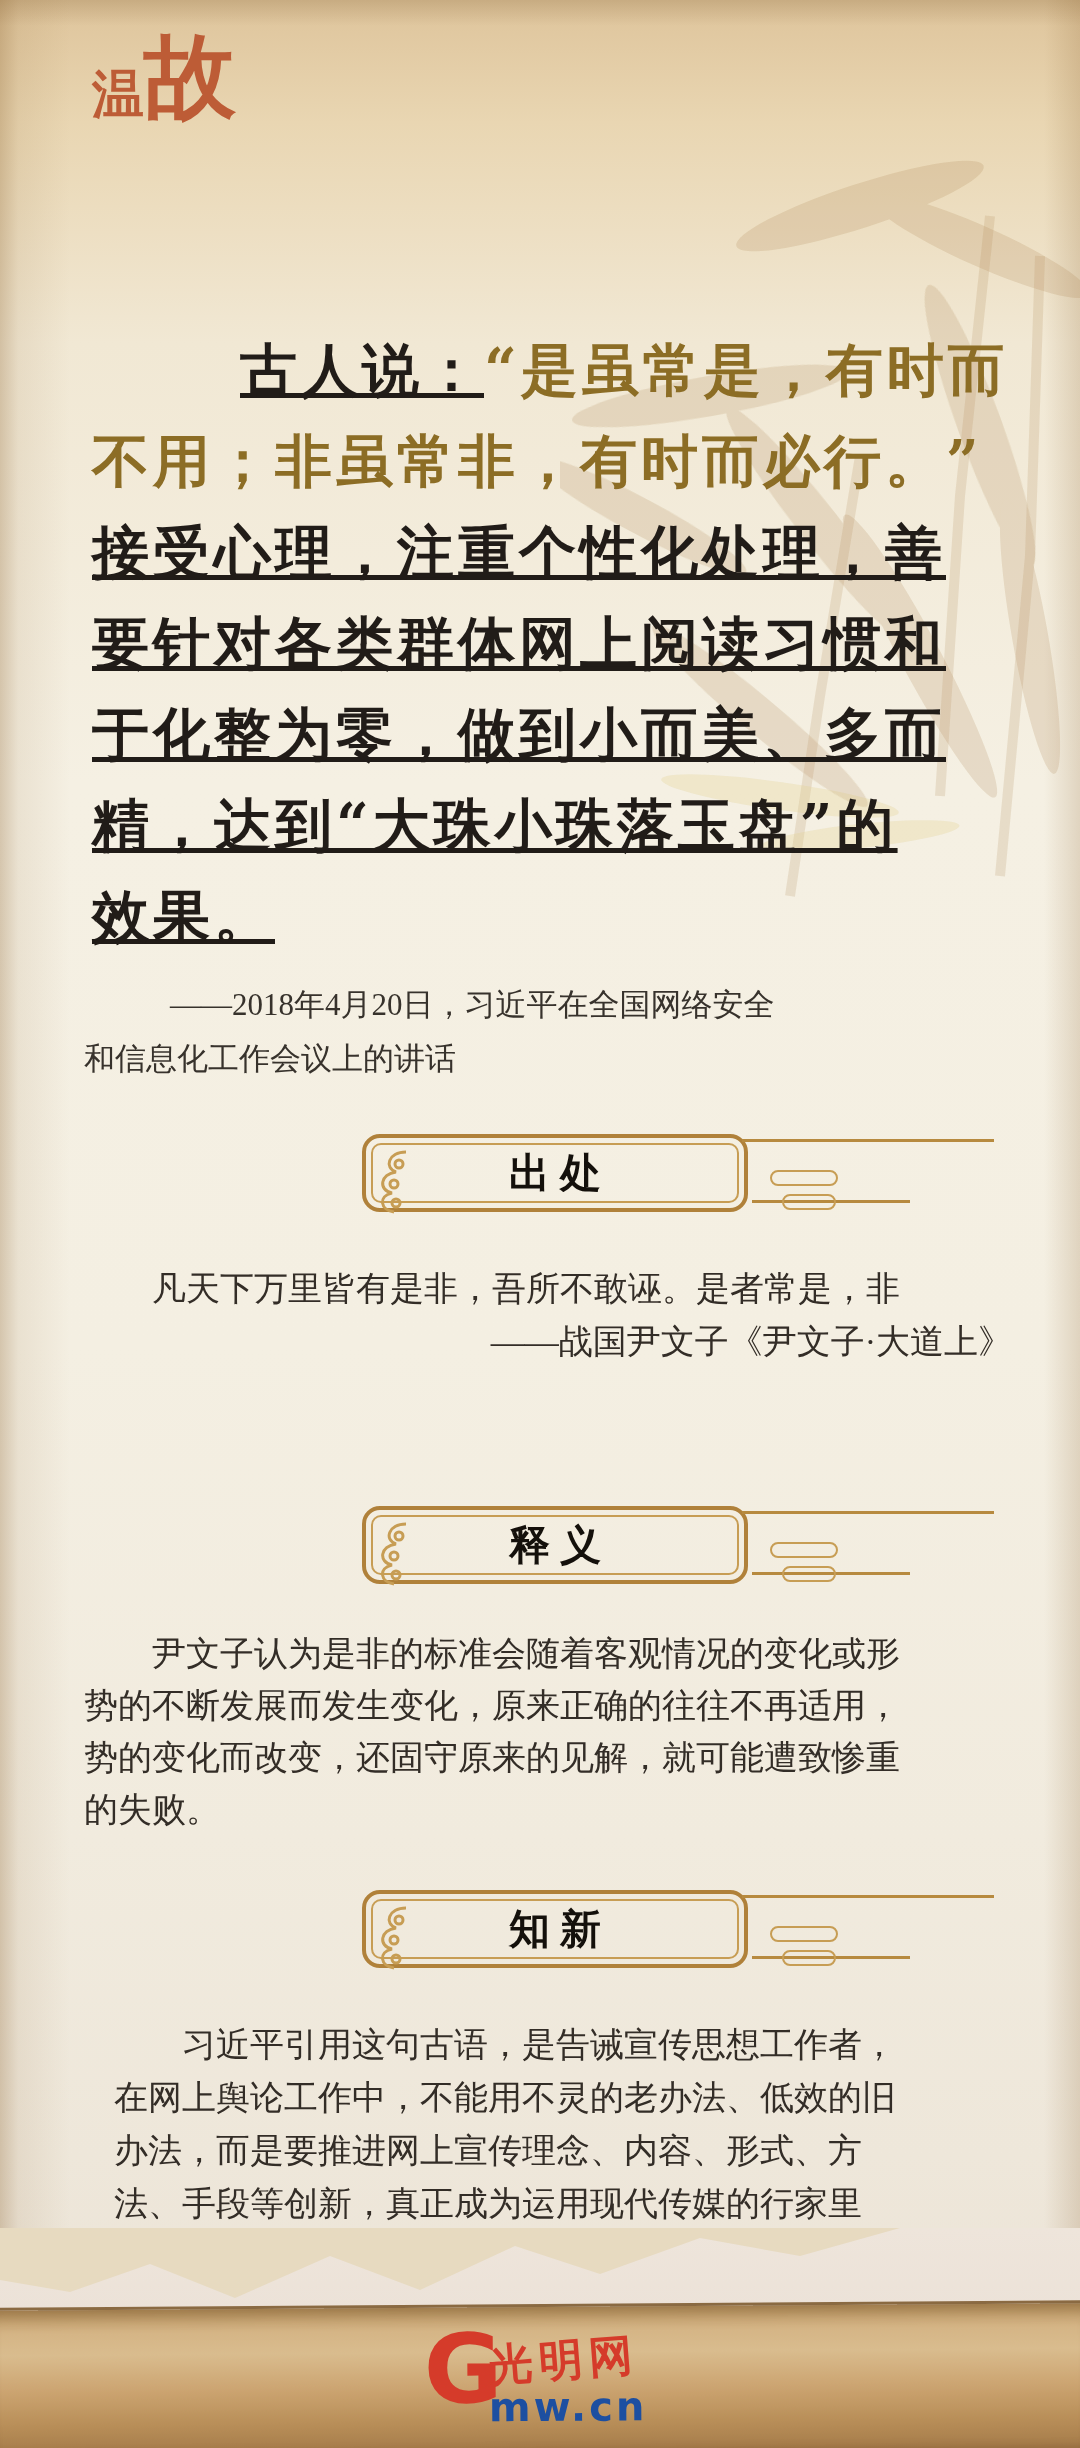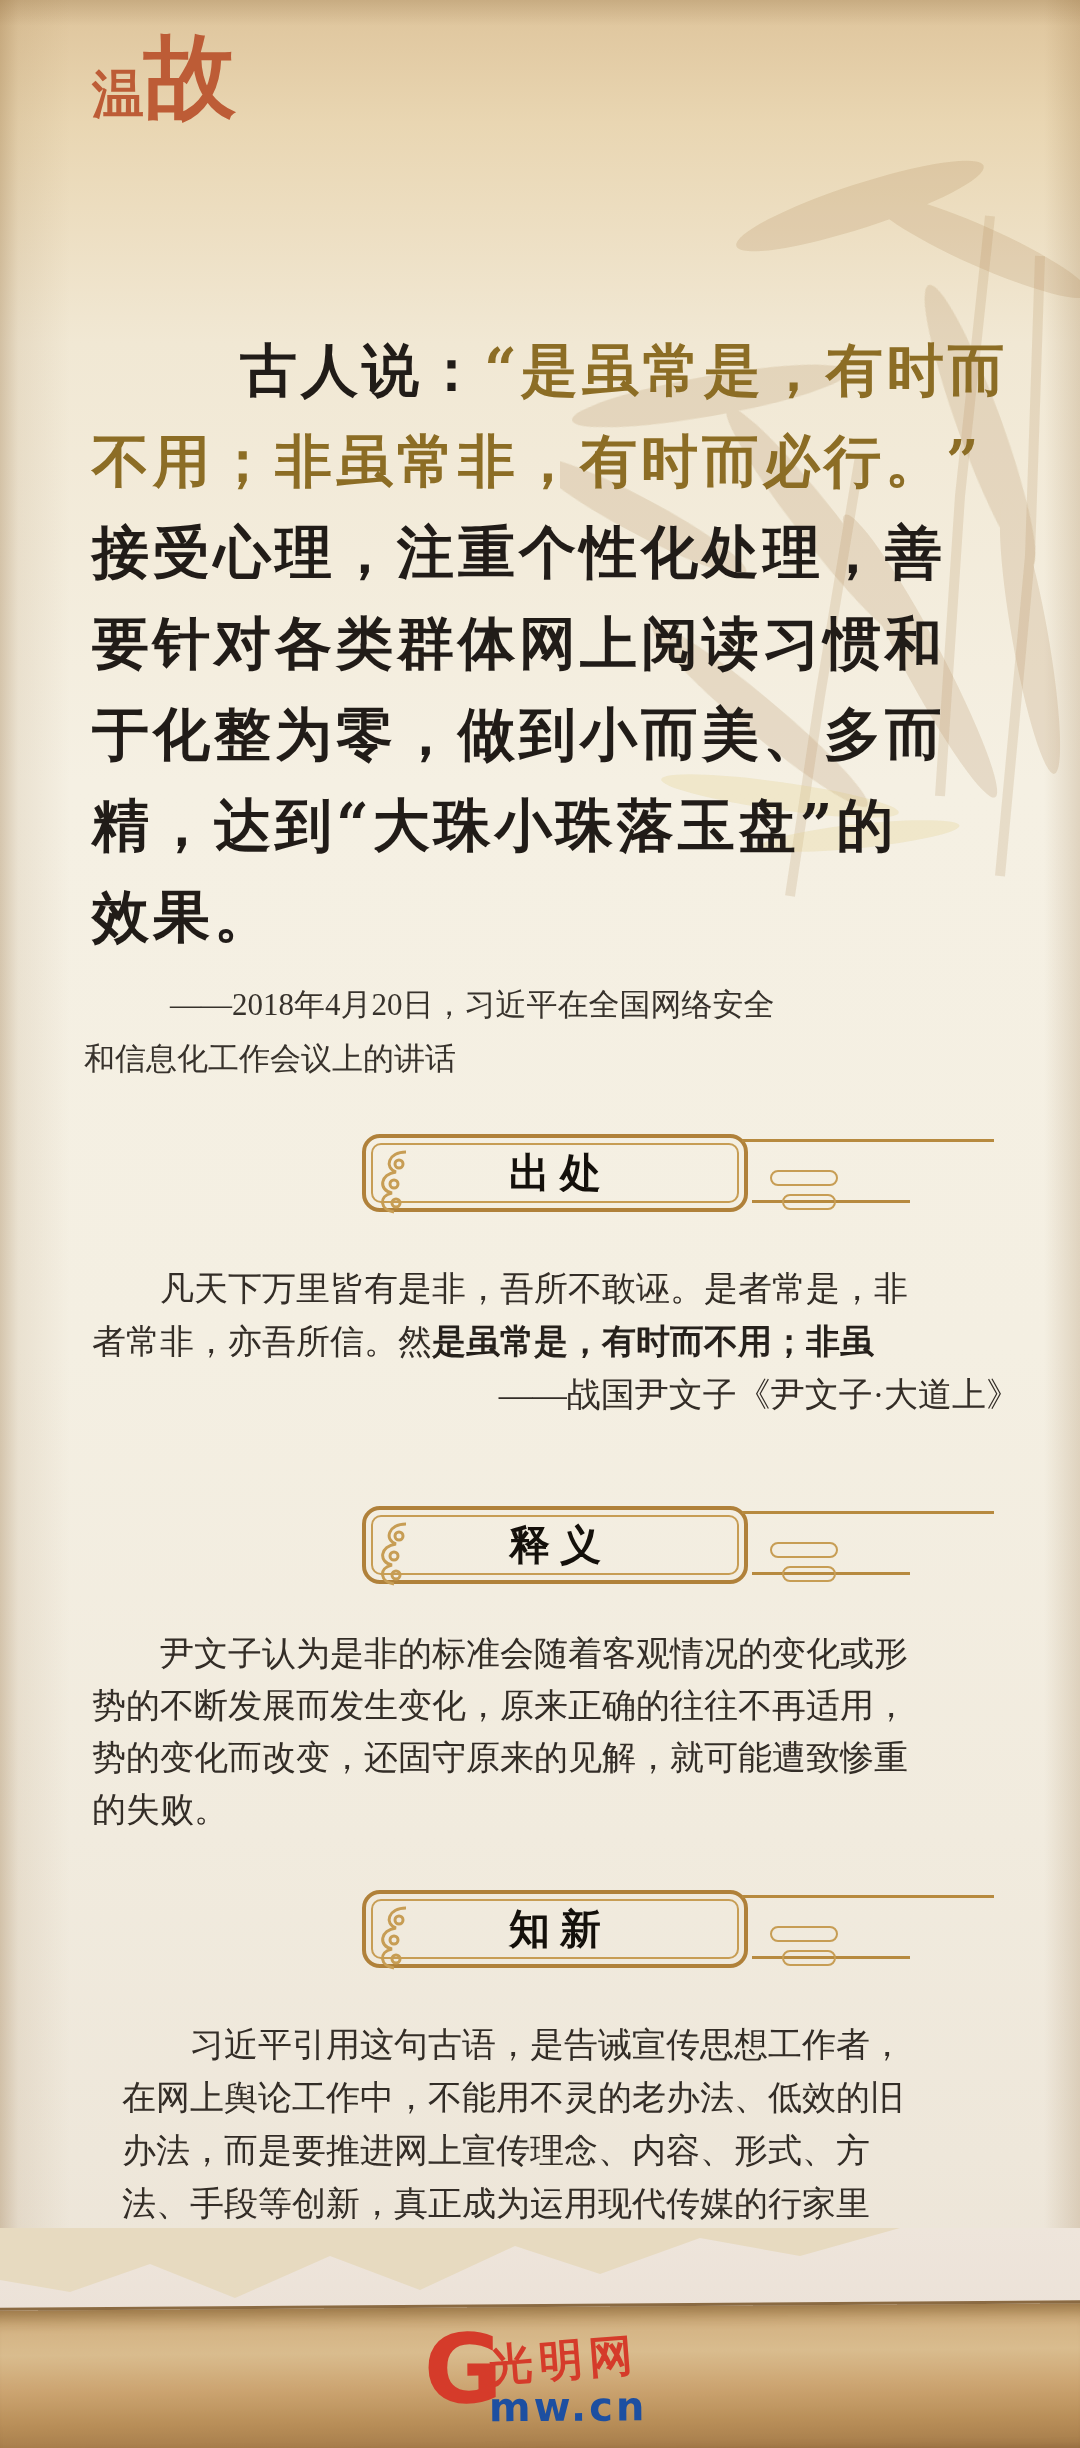--- a/index.html
+++ b/index.html
@@ -21,21 +21,21 @@
     font-family:"Liberation Sans","DejaVu Sans",sans-serif;color:#bd5c36;font-weight:800;line-height:.92;}
   .title .small{font-size:52px;}
   .title .large{font-size:92px;}
 
   
   .calligraphy{position:absolute;left:92px;top:324px;width:930px;
     font-size:57px;line-height:91px;letter-spacing:4px;font-weight:600;
     font-family:"DejaVu Serif","Liberation Serif",serif;}
   .calligraphy .line{white-space:nowrap;}
   .calligraphy .line.first{text-indent:148px;}
-  .ink{color:#211c18;}
+  .ink{color:#211c18;text-decoration:underline;}
   .gold{color:#8c6d25;}
 
   
   .attribution{position:absolute;left:84px;top:978px;width:916px;
     font-size:31px;line-height:54px;color:#37322c;}
   .attribution .l1{padding-left:86px;}
 
   
   .banner{position:absolute;left:362px;width:386px;height:78px;}
   .banner .frame{position:absolute;inset:0;border:4px solid #b0813a;border-radius:18px;}
@@ -45,21 +45,21 @@
     letter-spacing:10px;color:#14100b;padding-left:10px;}
   .banner .cloud{position:absolute;left:10px;top:12px;}
   .ext{position:absolute;background:#b78a3f;}
   .ext.top{left:100%;top:5px;width:252px;height:3px;margin-left:-6px;}
   .ext.bottom{left:100%;bottom:9px;width:158px;height:3px;margin-left:4px;}
   .hook{position:absolute;border:2px solid #c79d54;border-radius:8px;background:transparent;}
   .hook.h1{left:100%;margin-left:22px;top:36px;width:64px;height:12px;}
   .hook.h2{left:100%;margin-left:34px;top:60px;width:50px;height:12px;}
 
   
-  .body-text{position:absolute;left:92px;width:930px;font-size:34px;line-height:53px;color:#332d27;}
+  .body-text{position:absolute;left:84px;width:930px;font-size:34px;line-height:53px;color:#332d27;}
   .body-text .line{white-space:nowrap;}
   .body-text .line.indent{text-indent:68px;}
   .body-text .b{font-weight:bold;color:#26211c;}
   .body-text .ref{text-align:right;padding-right:2px;}
 
   
   .bamboo{position:absolute;right:0;top:96px;opacity:.9;}
 
   
   .mountain-strip{position:absolute;left:0;top:2228px;width:1080px;height:84px;
@@ -159,23 +159,20 @@
     <div class="ext top"></div>
     <div class="ext bottom"></div>
     <div class="hook h1"></div>
     <div class="hook h2"></div>
   </div>
 
   <div class="body-text" style="top:1262px;">
     <div class="line indent">
       <span>凡天下万里皆有是非，吾所不敢诬。是者常是，非</span>
     </div>
-    <div class="line">
-      <span>者常非，亦吾所信。然</span><span class="b">是虽常是，有时而不用；非虽</span>
-    </div>
     <div class="line ref">——战国尹文子《尹文子·大道上》</div>
   </div>
 
   <div class="banner" style="top:1506px;text-decoration:underline;">
     <div class="frame"></div>
     <div class="inner"></div>
     <svg class="cloud" width="46" height="72" viewBox="0 0 46 72">
       <g stroke="#c79d54" stroke-width="3" fill="none">
         <path d="M34 6 C16 6 12 22 24 26 C8 28 6 44 20 47 C6 50 8 64 22 66"></path>
         <circle cx="27" cy="18" r="4"></circle>

